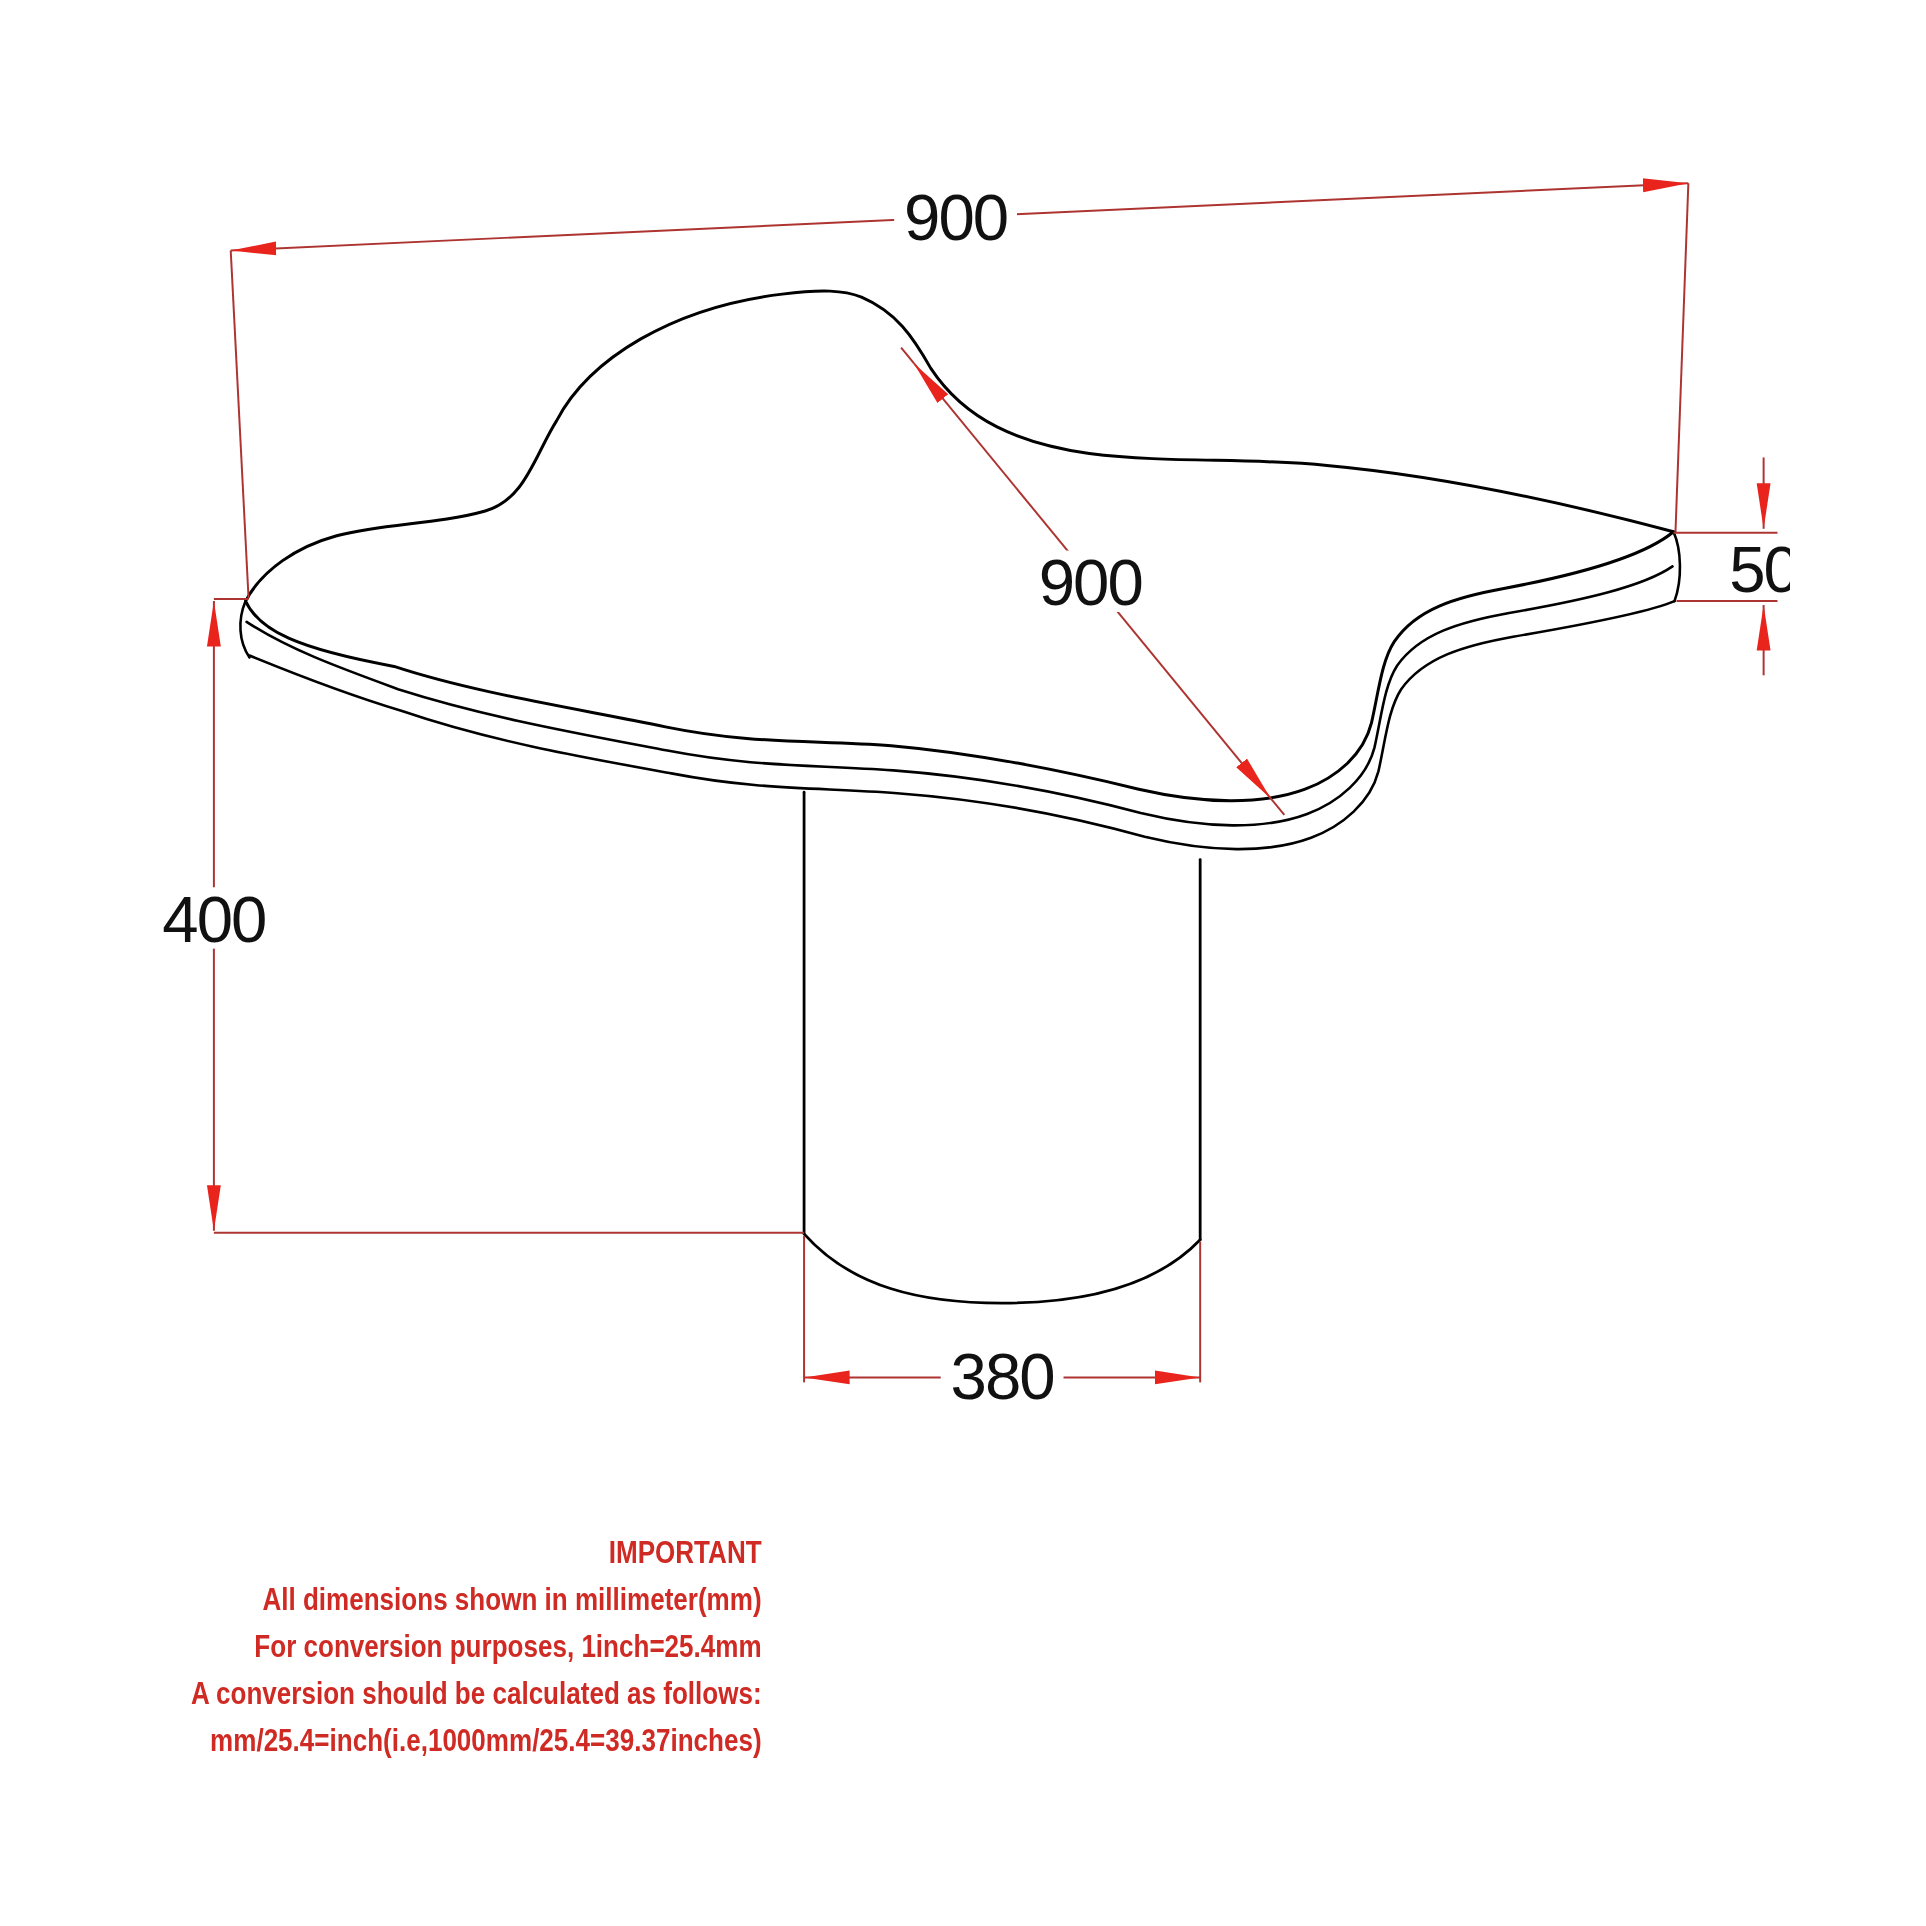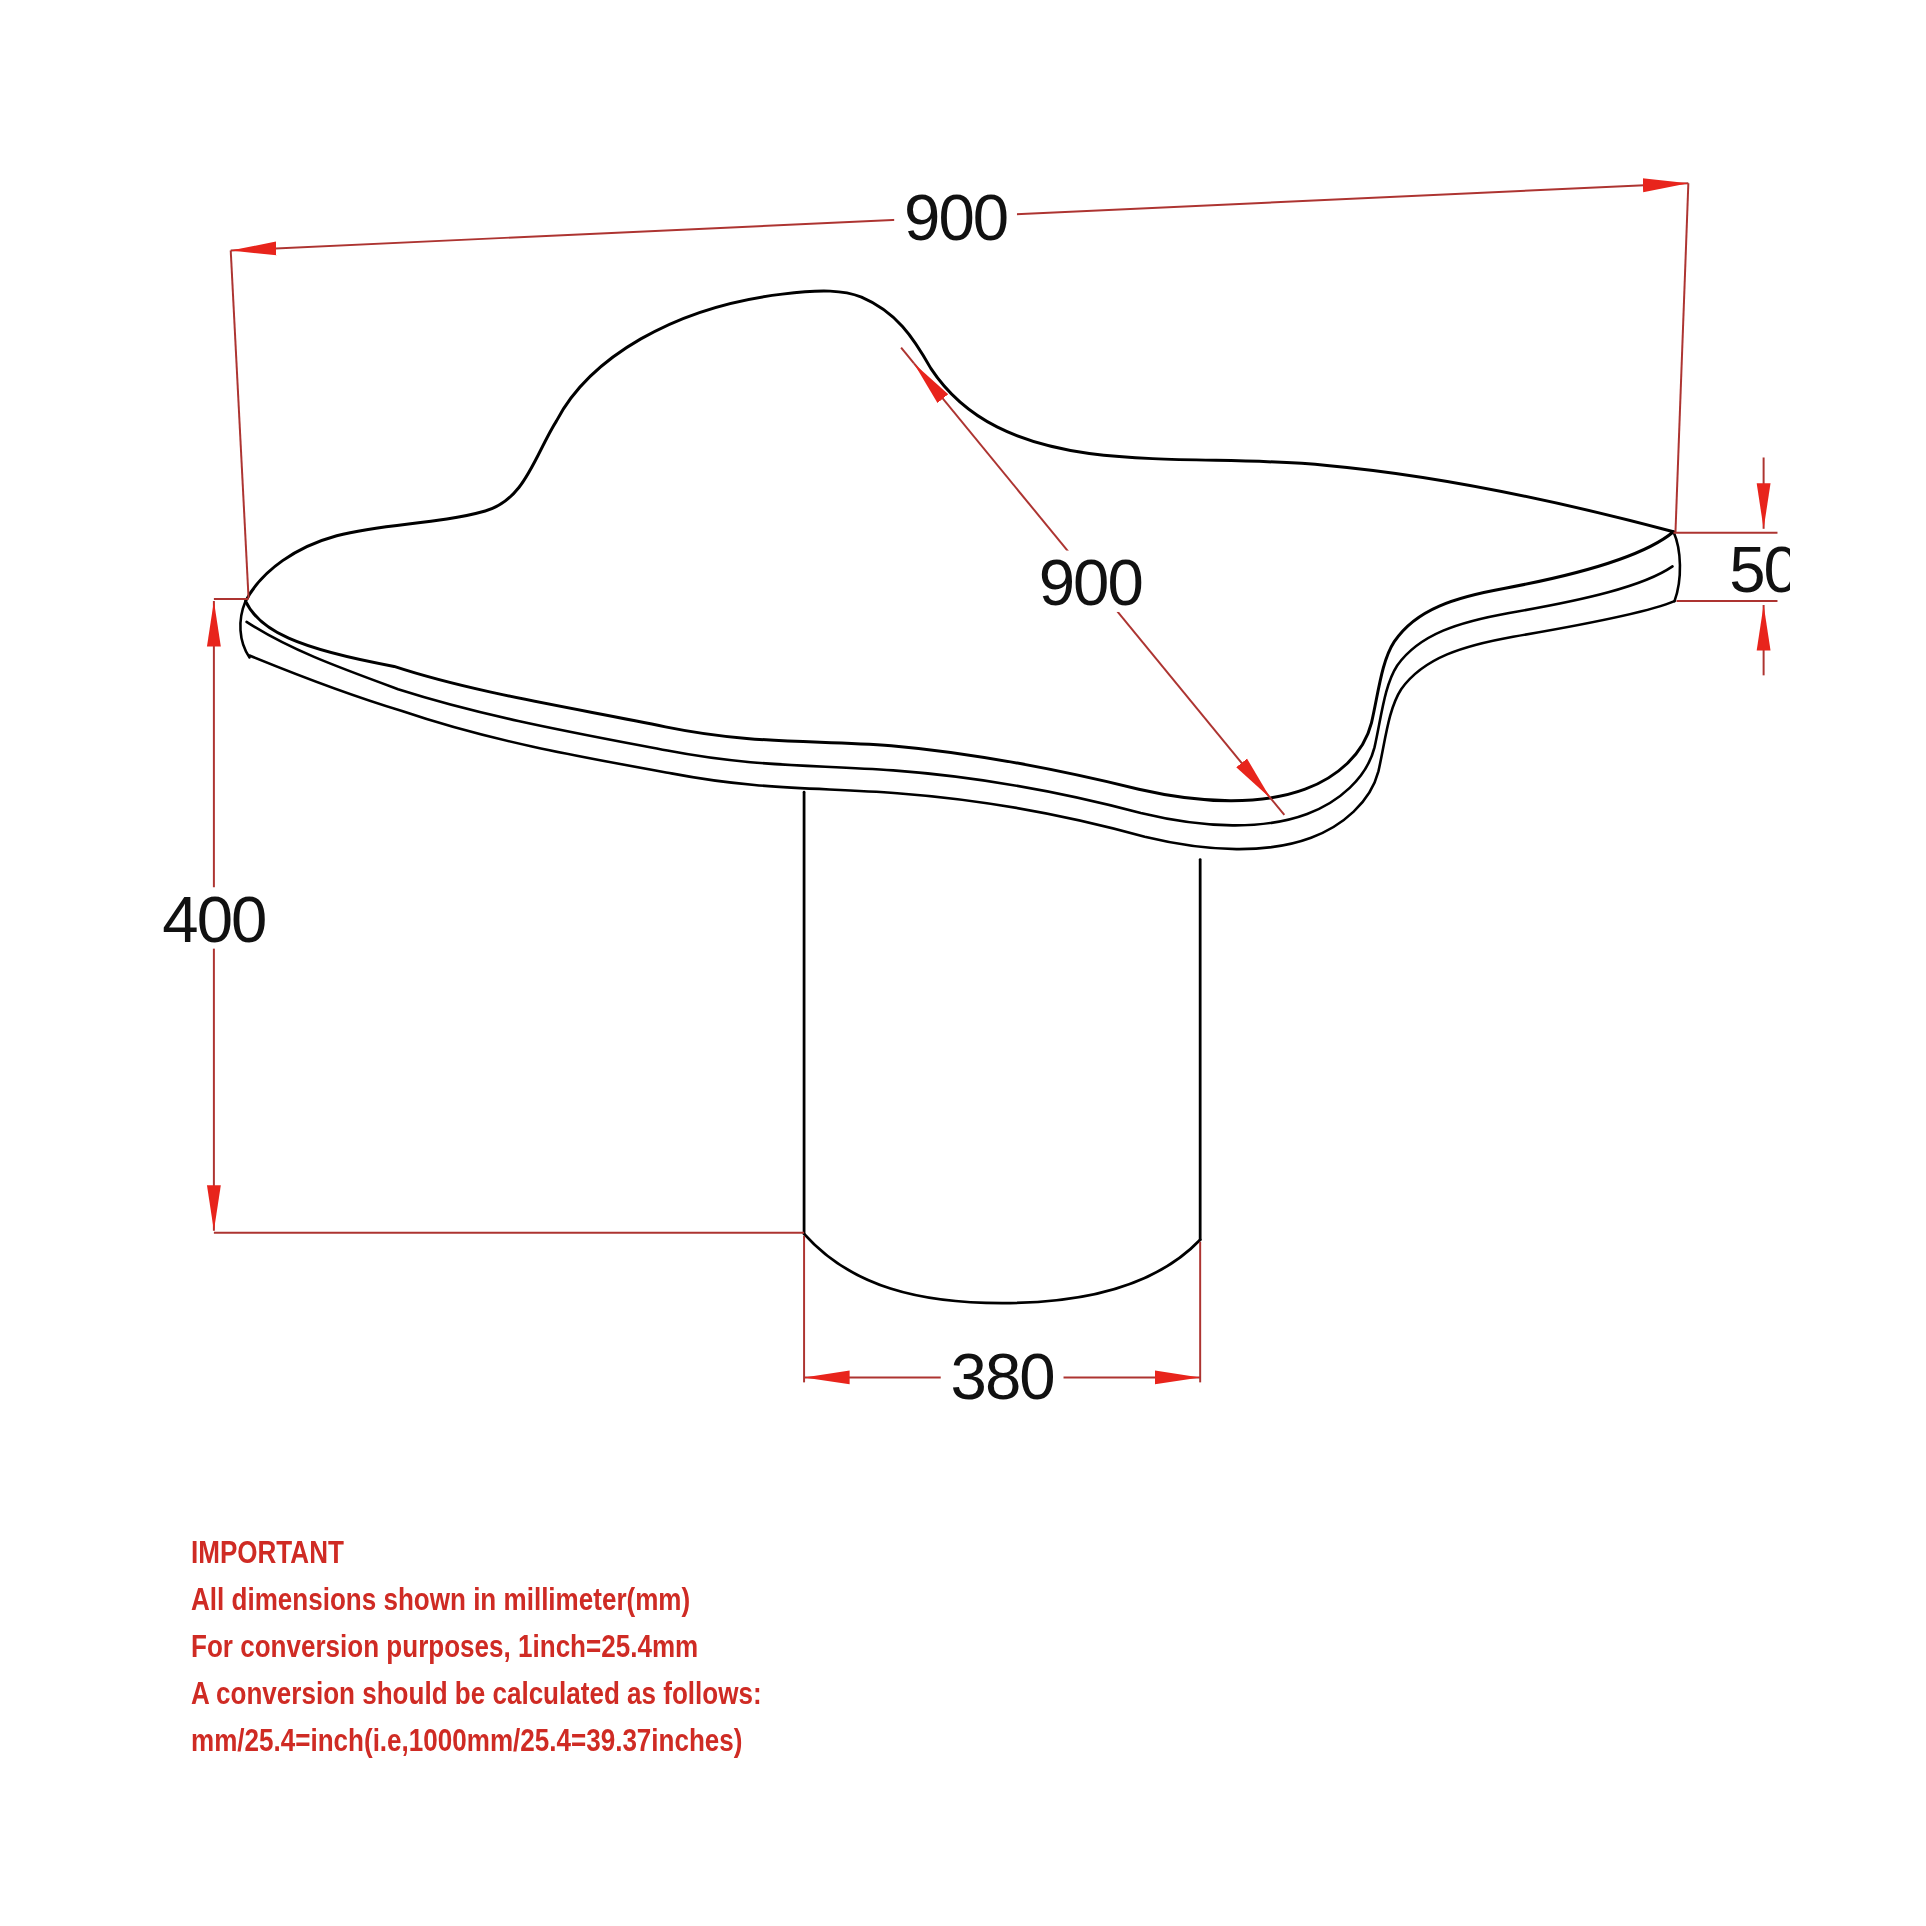--- a/index.html
+++ b/index.html
@@ -2,20 +2,21 @@
 <html><head>
 <meta charset="utf-8">
 <style>
   html,body{margin:0;padding:0;background:#ffffff;}
   .page{
     position:relative;
     width:1790px;height:1927px;
     background:#ffffff;
     font-family:"Liberation Sans", sans-serif;
     overflow:hidden;
+    text-align:right;
   }
   svg{position:absolute;left:0;top:0;}
   .dim-text{
     font-family:"Liberation Sans", sans-serif;
     font-size:66px;
     fill:#111111;
     letter-spacing:-2px;
   }
   .note{
     position:absolute;

